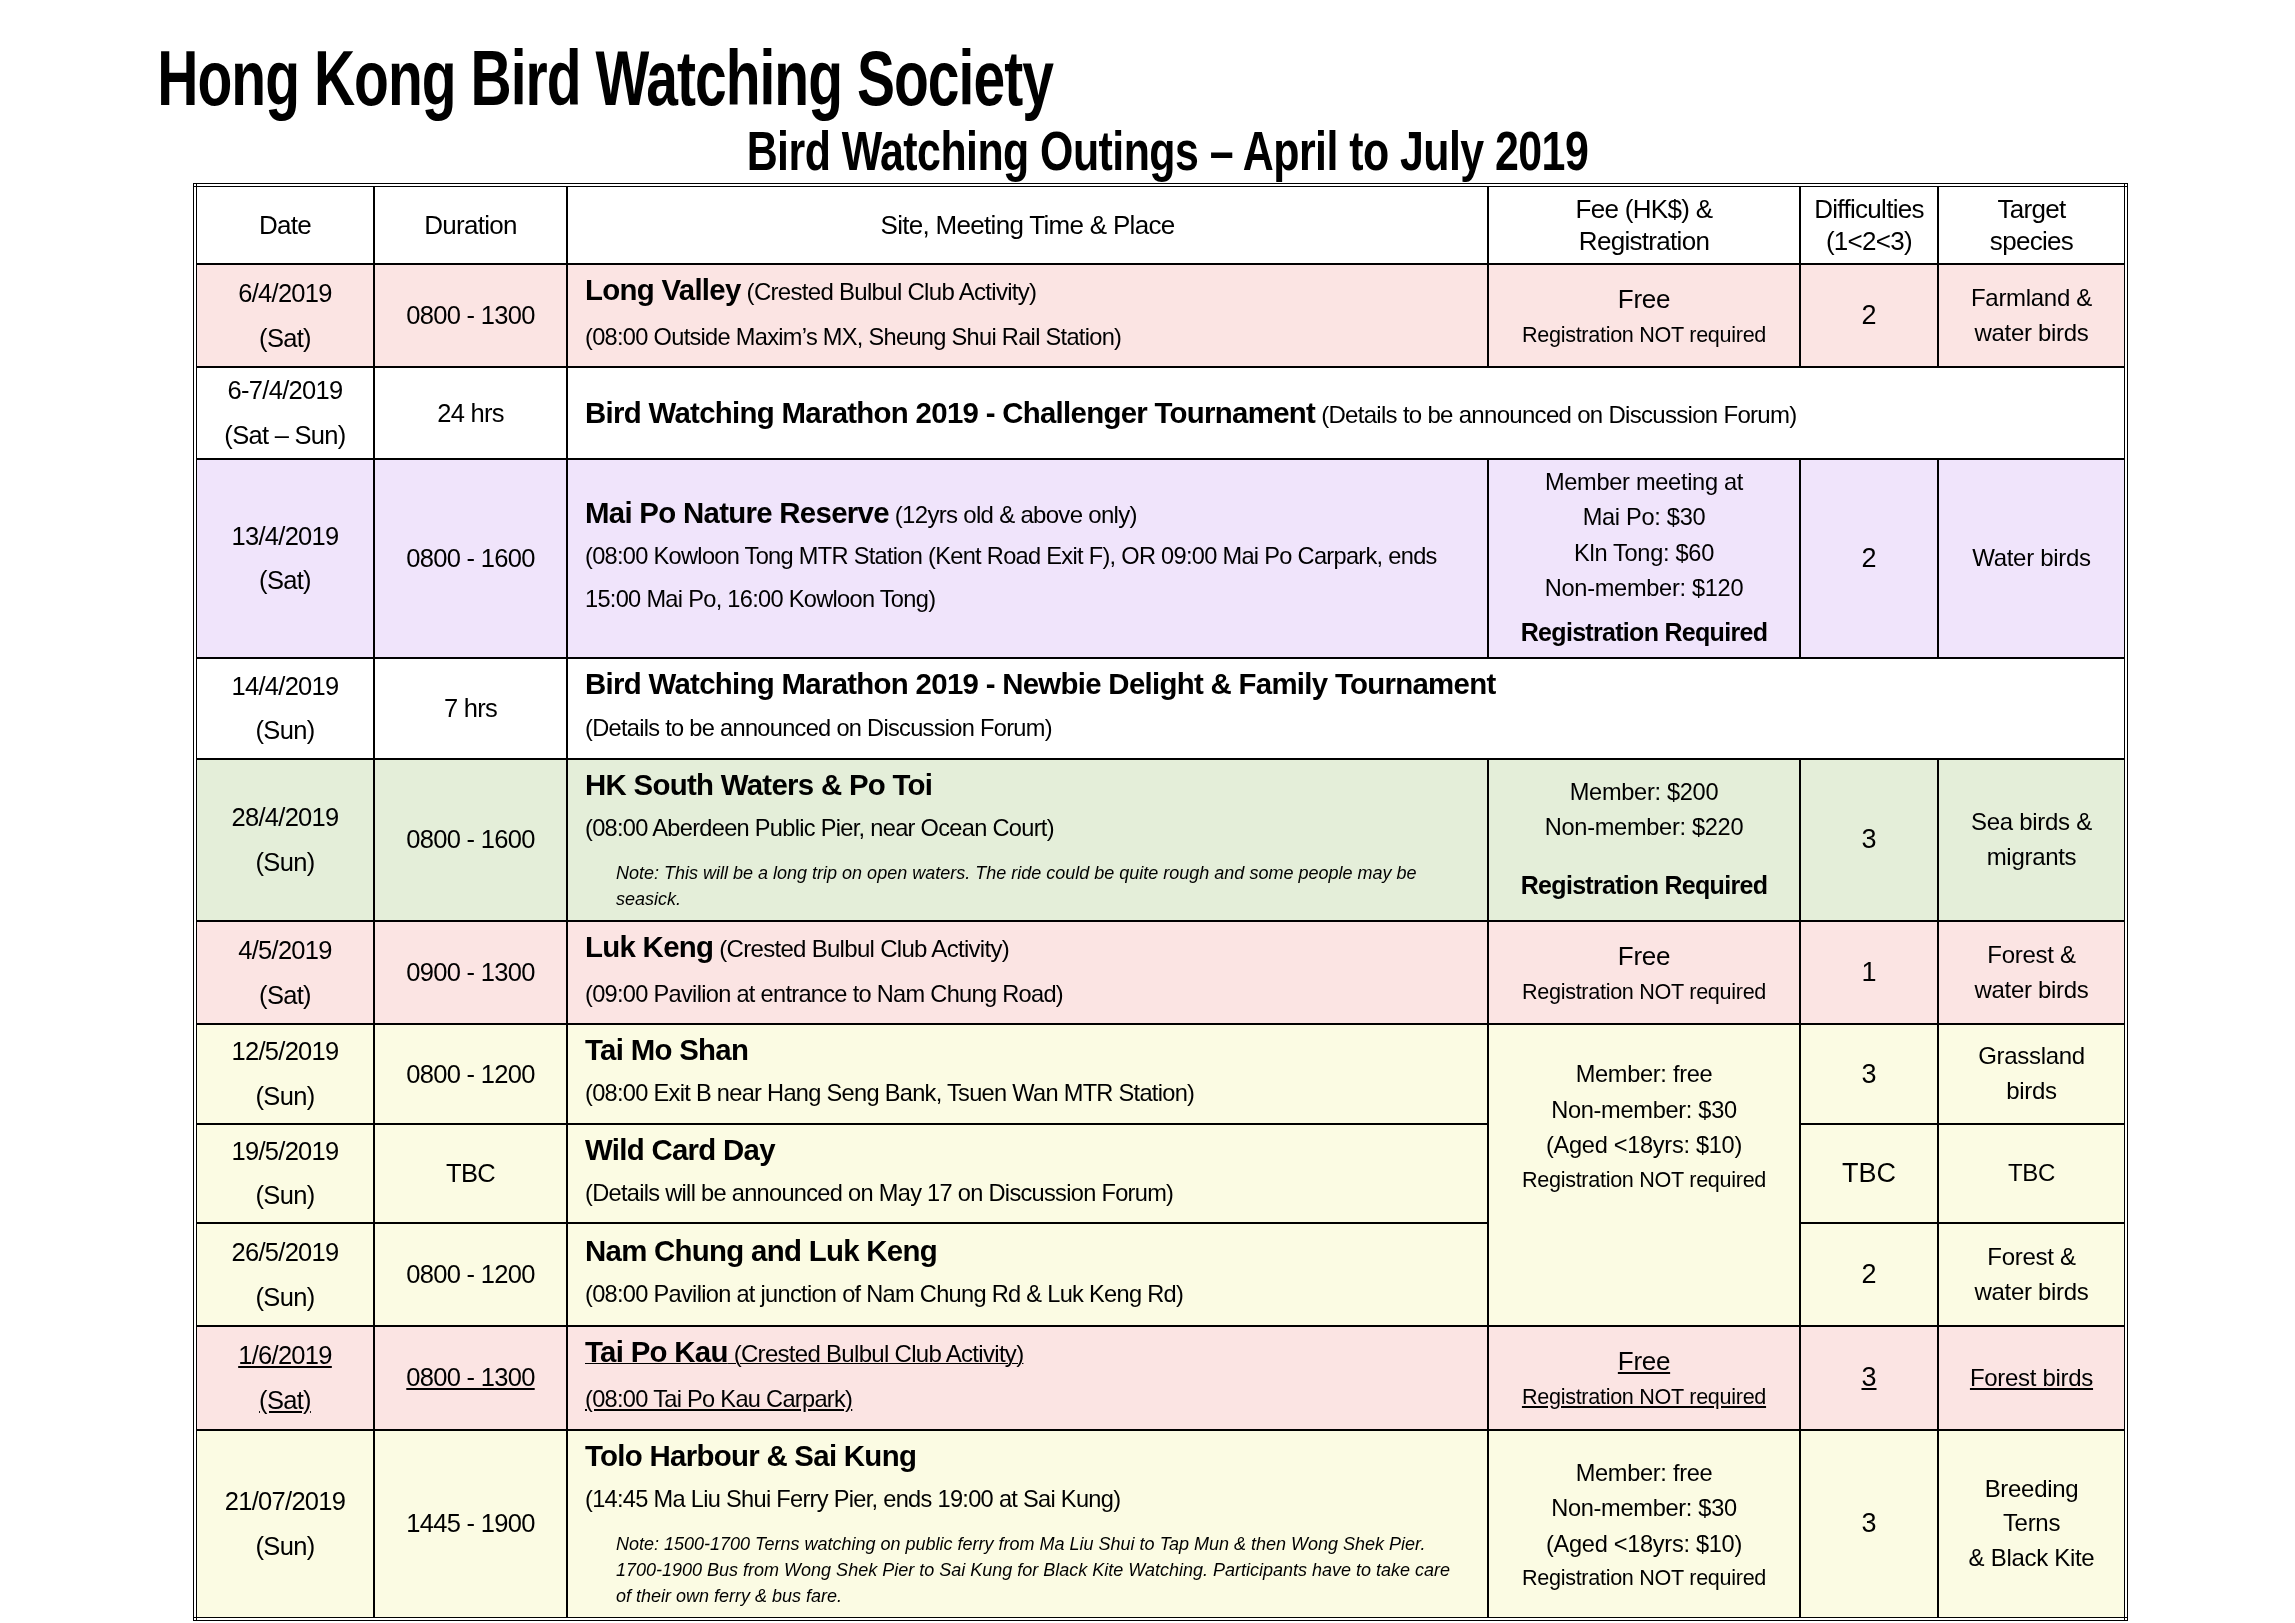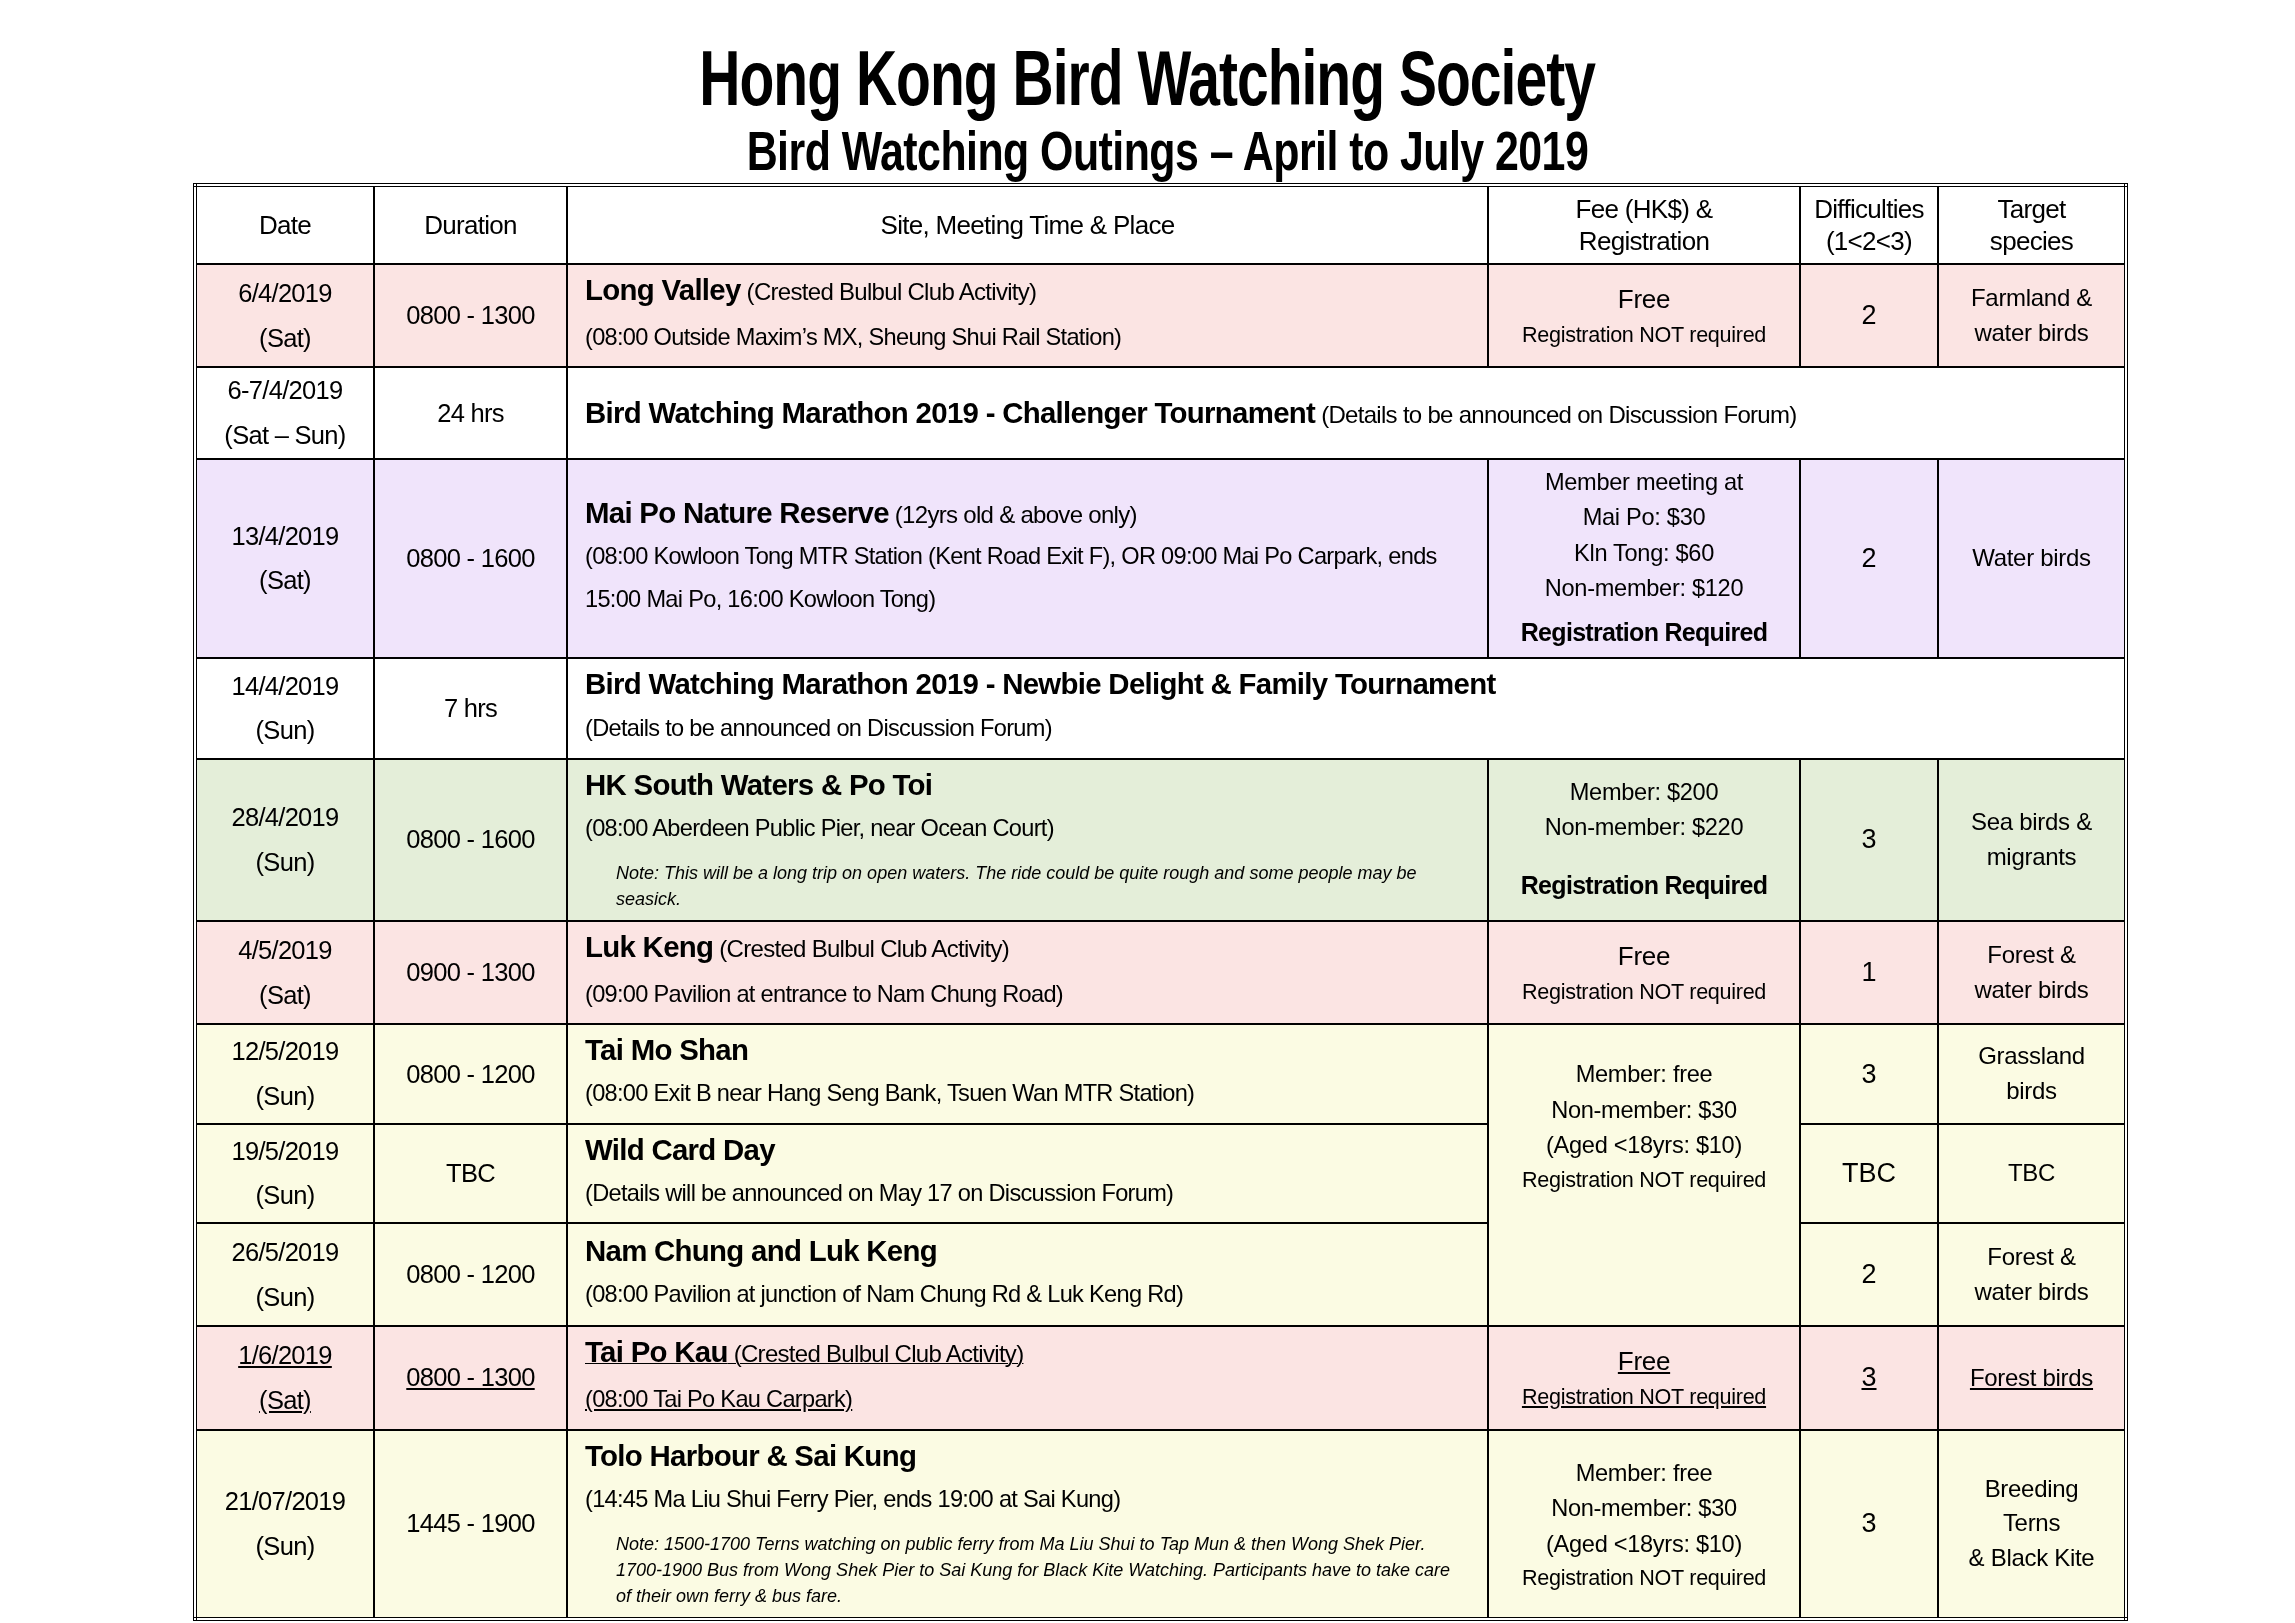--- a/index.html
+++ b/index.html
@@ -2,21 +2,21 @@
 <html lang="en" style="font-size:10.5px"><head>
 <meta charset="utf-8">
 <style>
   * { margin:0; padding:0; box-sizing:border-box; }
   html,body { background:#ffffff; }
   body {
     width:2295px; height:1623px; position:relative; overflow:hidden;
     font-family:"Liberation Sans", sans-serif; color:#000;
   }
   
-  .title-wrap { position:absolute; left:0; top:34px; width:2295px; text-align:center; }
+  .title-wrap { position:absolute; left:0; top:34px; width:2295px; text-align:left; }
   .title-text {
     display:inline-block; font-weight:bold; font-size:77px; letter-spacing:-1.3px;
     transform:scaleX(0.74); transform-origin:center; white-space:nowrap;
   }
   .subtitle-wrap { position:absolute; left:0; top:119px; width:2295px; text-align:center;padding-left:40px; }
   .subtitle-text {
     display:inline-block; font-weight:bold; font-size:55px; letter-spacing:-0.7px;
     transform:scaleX(0.78); transform-origin:center; white-space:nowrap;
   }
   

